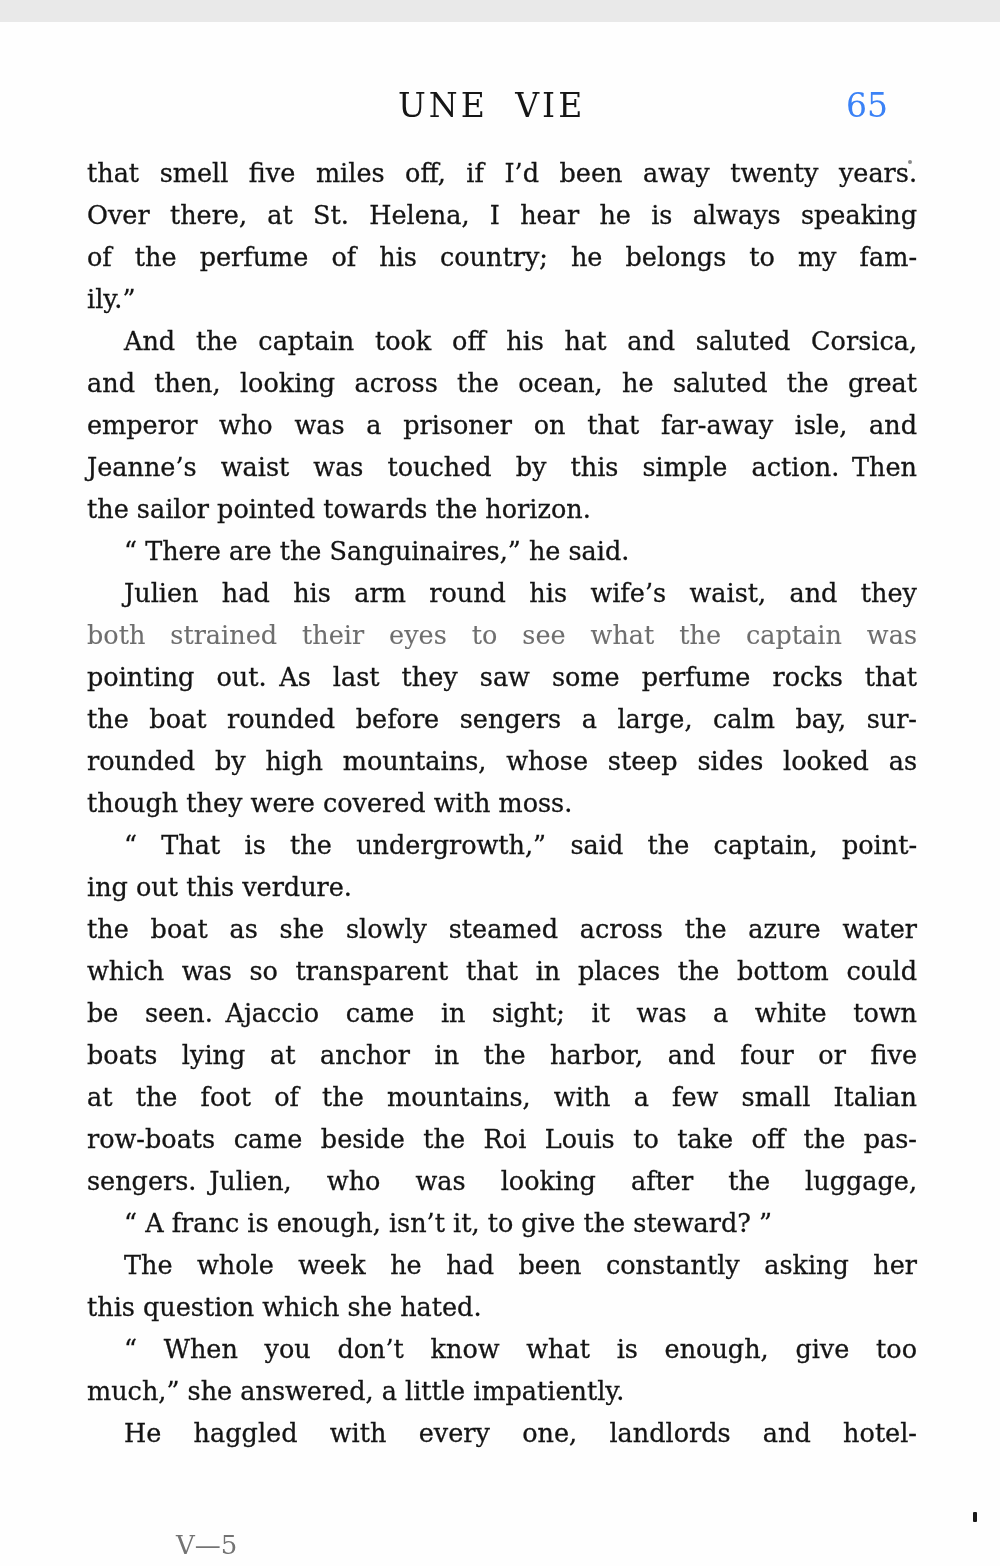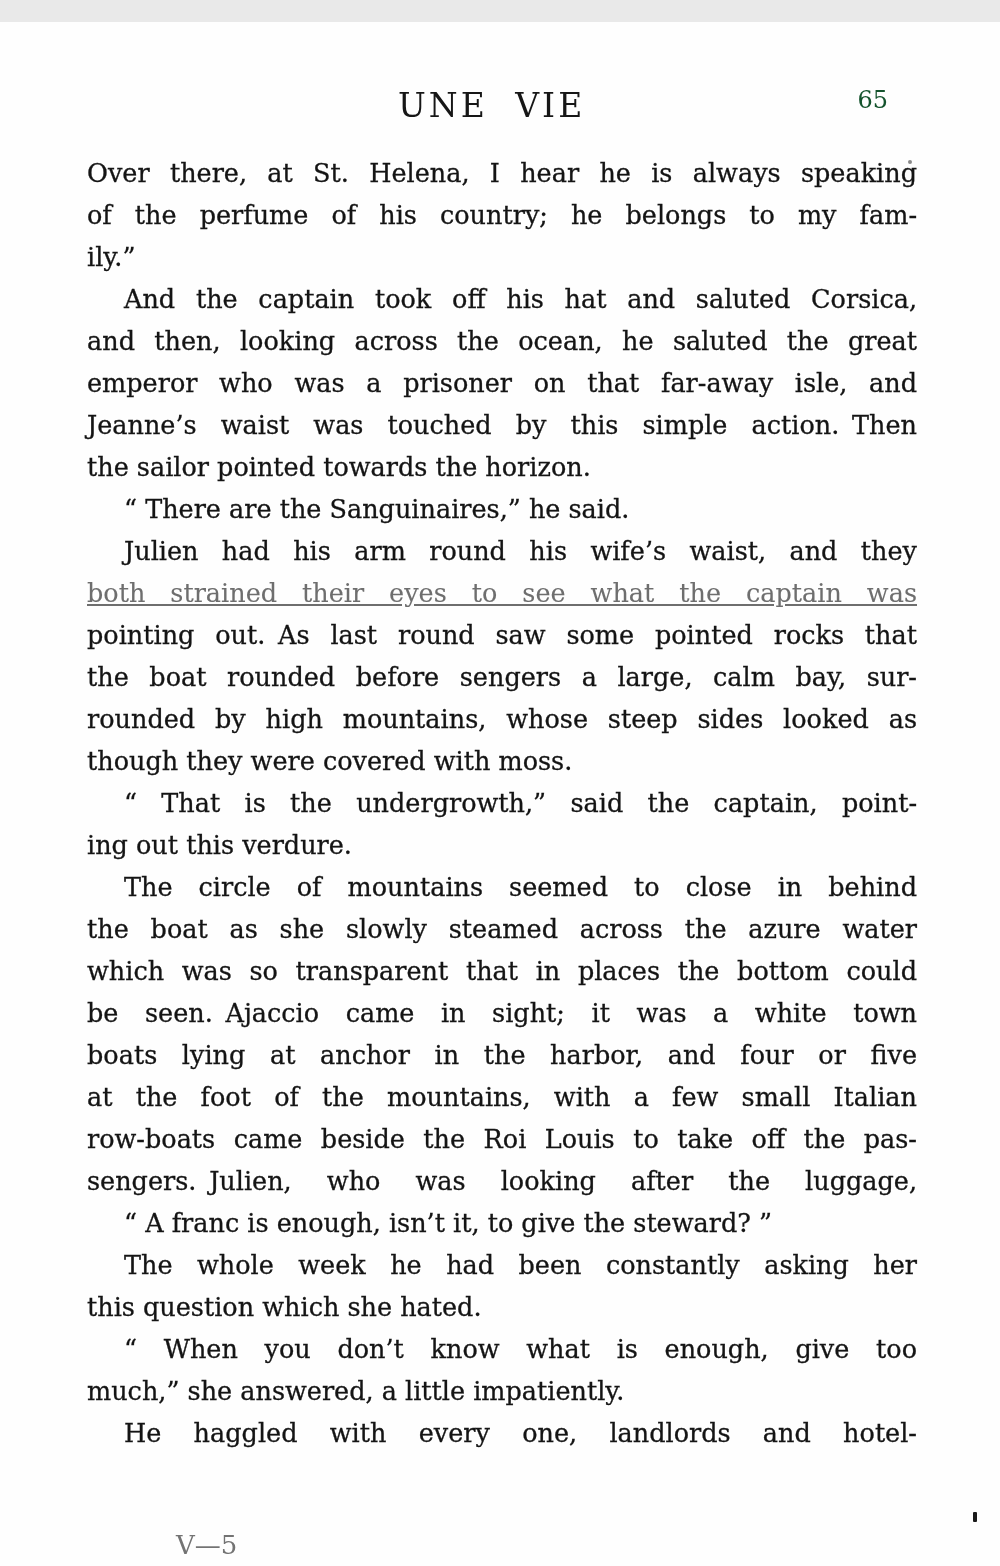--- a/index.html
+++ b/index.html
@@ -20,41 +20,41 @@
     top: 64px;
     font-size: 33px;
     letter-spacing: 3px;
     word-spacing: 14px;
     color: #161616;
   }
   .page-number {
     position: absolute;
     right: 112px;
     top: 64px;
-    font-size: 24px;
-    color: #14532d;
+    font-size: 33px;
+    color: #3b82f6;
   }
   
   .text-block {
     position: absolute;
     left: 87px;
     top: 130px;
     width: 830px;
   }
   .line {
     font-size: 25.5px;
     line-height: 42px;
     height: 42px;
     white-space: normal;
     text-align: justify;
     -webkit-text-stroke: 0.3px currentColor;
   }
   .line.just { text-align-last: justify; }
   .line.indent { text-indent: 37px; }
-  .line.faded { color: #6e6e6e; text-decoration: underline; -webkit-text-stroke: 0.1px currentColor; }
+  .line.faded { color: #6e6e6e; -webkit-text-stroke: 0.1px currentColor; }
   .ital { }
   
   .signature {
     position: absolute;
     left: 176px;
     top: 1508px;
     font-size: 26px;
     color: #737373;
   }
   
@@ -77,38 +77,38 @@
 <body>
 
 <div class="page">
 
   <div>
     <span class="running-title">UNE VIE</span>
     <span class="page-number">65</span>
   </div>
 
   <div class="text-block">
+      <div class="line just"><span>that smell five miles off, if I’d been away twenty years.</span></div>
       <div class="line just"><span>Over there, at St. Helena, I hear he is always speaking</span></div>
       <div class="line just"><span>of the perfume of his country; he belongs to my fam-</span></div>
       <div class="line"><span>ily.”</span></div>
       <div class="line just indent"><span>And the captain took off his hat and saluted Corsica,</span></div>
       <div class="line just"><span>and then, looking across the ocean, he saluted the great</span></div>
       <div class="line just"><span>emperor who was a prisoner on that far-away isle, and</span></div>
       <div class="line just"><span>Jeanne’s waist was touched by this simple action. Then</span></div>
       <div class="line"><span>the sailor pointed towards the horizon.</span></div>
       <div class="line indent"><span>“ There are the Sanguinaires,” he said.</span></div>
       <div class="line just indent"><span>Julien had his arm round his wife’s waist, and they</span></div>
       <div class="line just faded"><span>both strained their eyes to see what the captain was</span></div>
-      <div class="line just"><span>pointing out. As last round saw some pointed rocks that</span></div>
+      <div class="line just"><span>pointing out. As last they saw some perfume rocks that</span></div>
       <div class="line just"><span>the boat rounded before sengers a large, calm bay, sur-</span></div>
       <div class="line just"><span>rounded by high mountains, whose steep sides looked as</span></div>
       <div class="line"><span>though they were covered with moss.</span></div>
       <div class="line just indent"><span>“ That is the undergrowth,” said the captain, point-</span></div>
       <div class="line"><span>ing out this verdure.</span></div>
-      <div class="line just indent"><span>The circle of mountains seemed to close in behind</span></div>
       <div class="line just"><span>the boat as she slowly steamed across the azure water</span></div>
       <div class="line just"><span>which was so transparent that in places the bottom could</span></div>
       <div class="line just"><span>be seen. Ajaccio came in sight; it was a white town</span></div>
       <div class="line just"><span>boats lying at anchor in the harbor, and four or five</span></div>
       <div class="line just"><span>at the foot of the mountains, with a few small Italian</span></div>
       <div class="line just"><span>row-boats came beside the </span><span class="ital">Roi Louis</span><span> to take off the pas-</span></div>
       <div class="line just"><span>sengers. Julien, who was looking after the luggage,</span></div>
       <div class="line indent"><span>“ A franc is enough, isn’t it, to give the steward? ”</span></div>
       <div class="line just indent"><span>The whole week he had been constantly asking her</span></div>
       <div class="line"><span>this question which she hated.</span></div>

